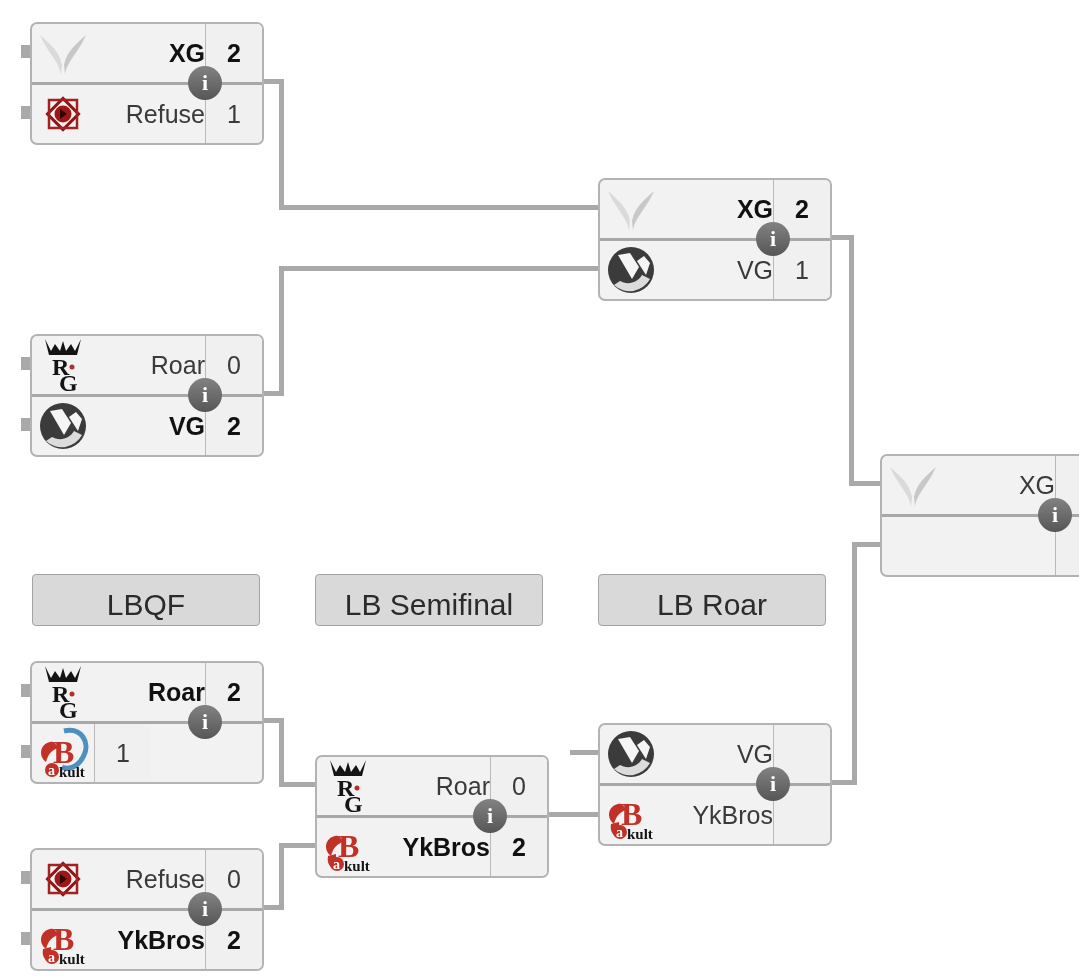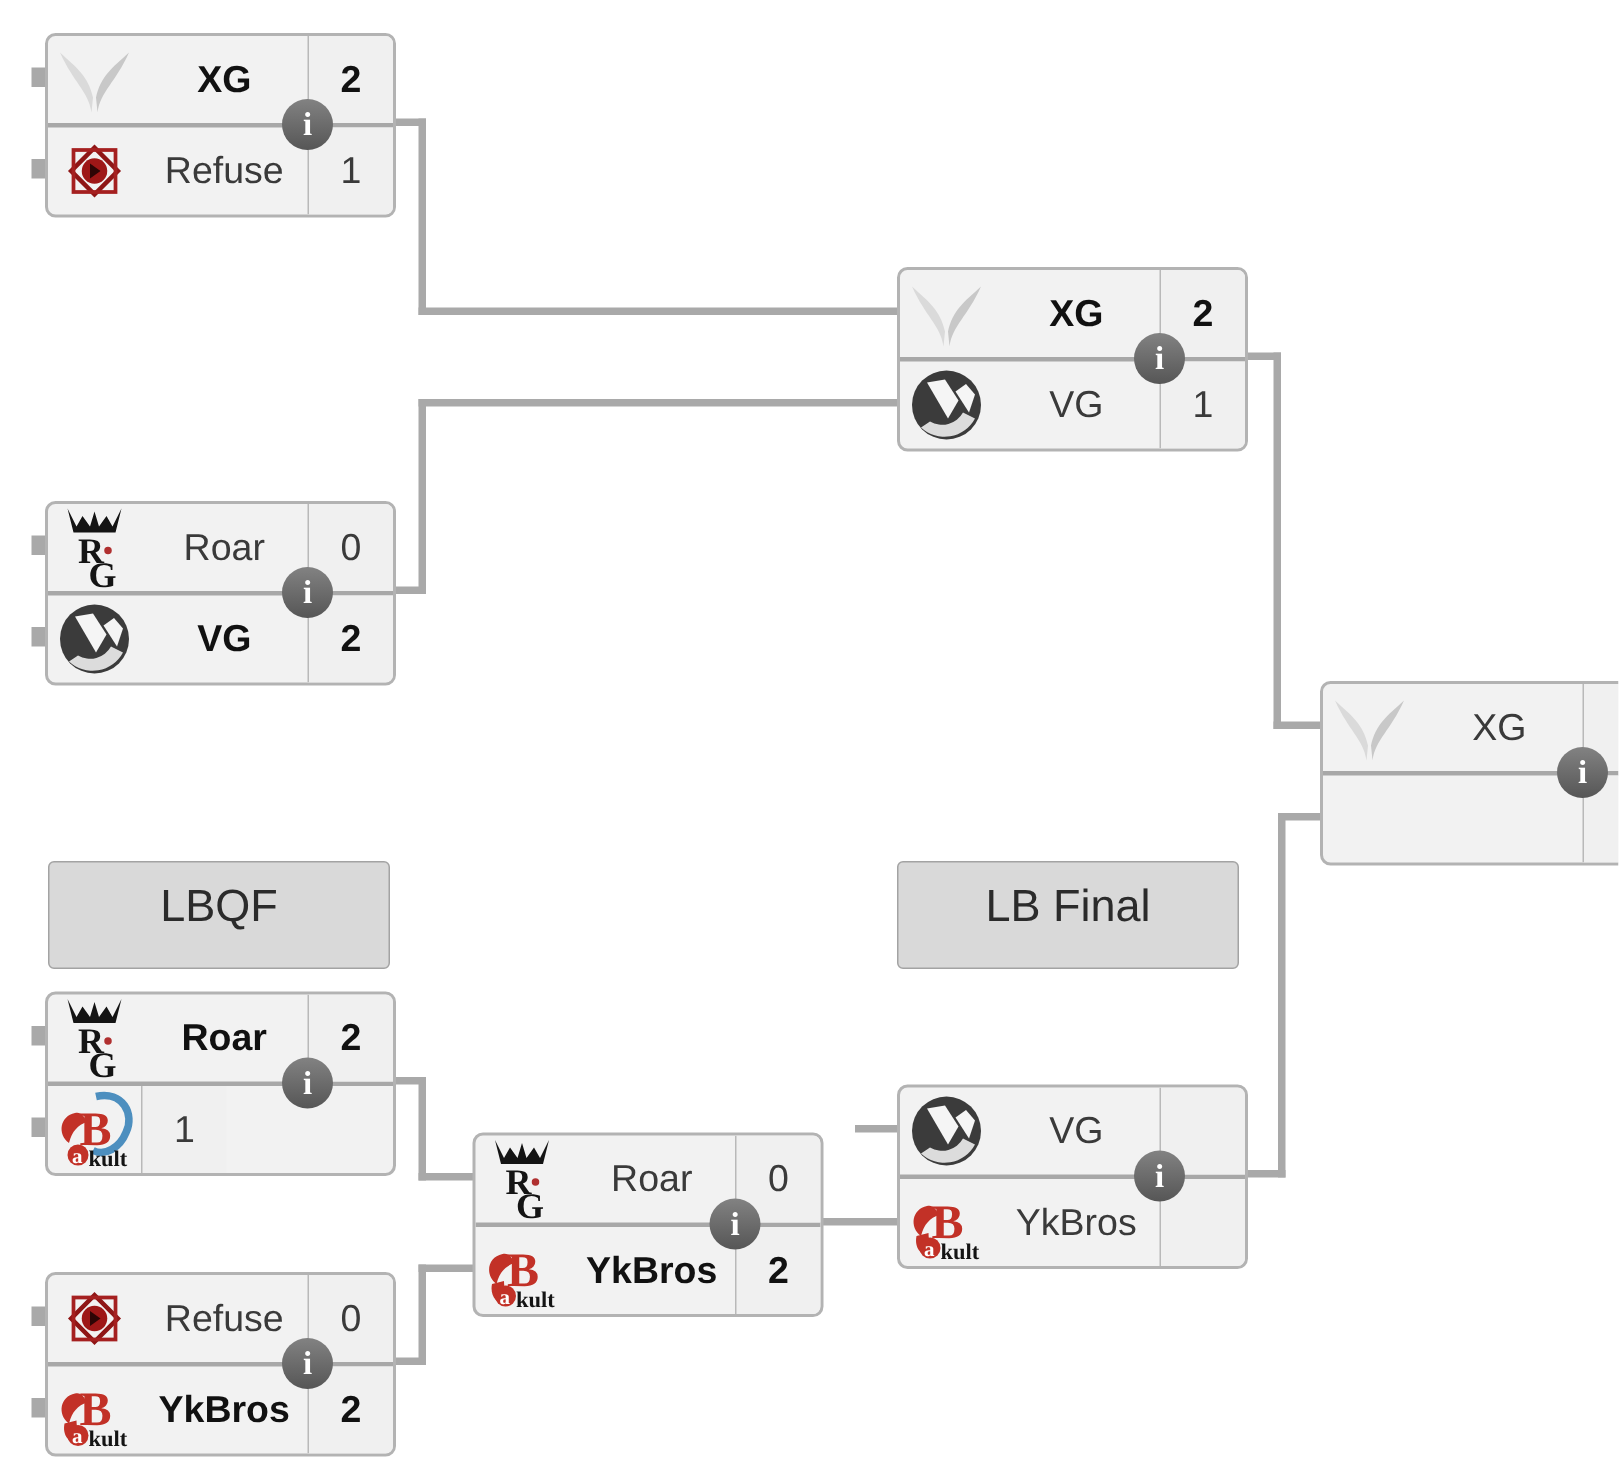--- a/index.html
+++ b/index.html
@@ -14,38 +14,38 @@
     position:absolute; width:230px; z-index:2;
     background:#f2f2f2; border:2px solid #b3b3b3; border-radius:7px;
     overflow:hidden; box-sizing:content-box;
   }
   .row { display:flex; height:58px; }
   .logo {
     flex:0 0 62px; display:flex; align-items:center; justify-content:center;
     overflow:hidden;
   }
   .name {
-    flex:1 1 auto; text-align:center; white-space:nowrap; overflow:hidden;
+    flex:1 1 auto; text-align:right; white-space:nowrap; overflow:hidden;
     font-size:25px; line-height:58px; color:#3a3a3a;
   }
   .score {
     flex:0 0 56px; border-left:1px solid #b9b9b9; text-align:center;
     font-size:25px; line-height:58px; color:#3a3a3a; background:#f0f0f0;
   }
   .winner { font-weight:bold; color:#111111; }
   .hdiv { height:3px; background:#a8a8a8; }
   .info {
     position:absolute; left:156px; top:42px; width:34px; height:34px;
     border-radius:50%; background:linear-gradient(180deg,#828282,#565656);
     color:#ffffff; font-family:"Liberation Serif","DejaVu Serif",serif;
     font-weight:bold; font-size:22px; line-height:34px; text-align:center;
     z-index:6; cursor:pointer;
   }
   .round-header {
-    position:absolute; height:72px; width:228px; z-index:2;
+    position:absolute; height:52px; width:228px; z-index:2;
     background:#d9d9d9; border:1px solid #a3a3a3; border-radius:4px;
     text-align:center; line-height:60px; font-size:30px; color:#2b2b2b;
     box-sizing:border-box;
   }
   svg text { font-family:"Liberation Serif","DejaVu Serif",serif; }
 </style>
 </head>
 <body>
 
 <div id="stage">
@@ -81,21 +81,22 @@
   <div class="stub" style="top:45px"></div>
   <div class="stub" style="top:106px"></div>
   <div class="stub" style="top:357px"></div>
   <div class="stub" style="top:418px"></div>
   <div class="stub" style="top:684px"></div>
   <div class="stub" style="top:745px"></div>
   <div class="stub" style="top:871px"></div>
   <div class="stub" style="top:932px"></div>
 
   <div class="round-header" style="left:32px;top:574px">LBQF</div>
-  <div class="round-header" style="left:598px;top:574px">LB Final</div>
+  <div class="round-header" style="left:315px;top:574px">LB Semifinal</div>
+  <div class="round-header" style="left:598px;top:574px">LB Roar</div>
 
   <div class="match" style="left:30px;top:22px">
     <div class="row">
       <span class="logo">
         <svg width="52" height="48" viewBox="0 0 52 48">
             <path d="M24 46 C22 32 12 26 3 6 C14 16 22 22 25 36 Z" fill="#dadada"></path>
             <path d="M28 46 C30 32 40 26 49 6 C38 16 30 22 27 36 Z" fill="#c8c8c8"></path>
           </svg>
       </span>
       <span class="name winner">XG</span>

